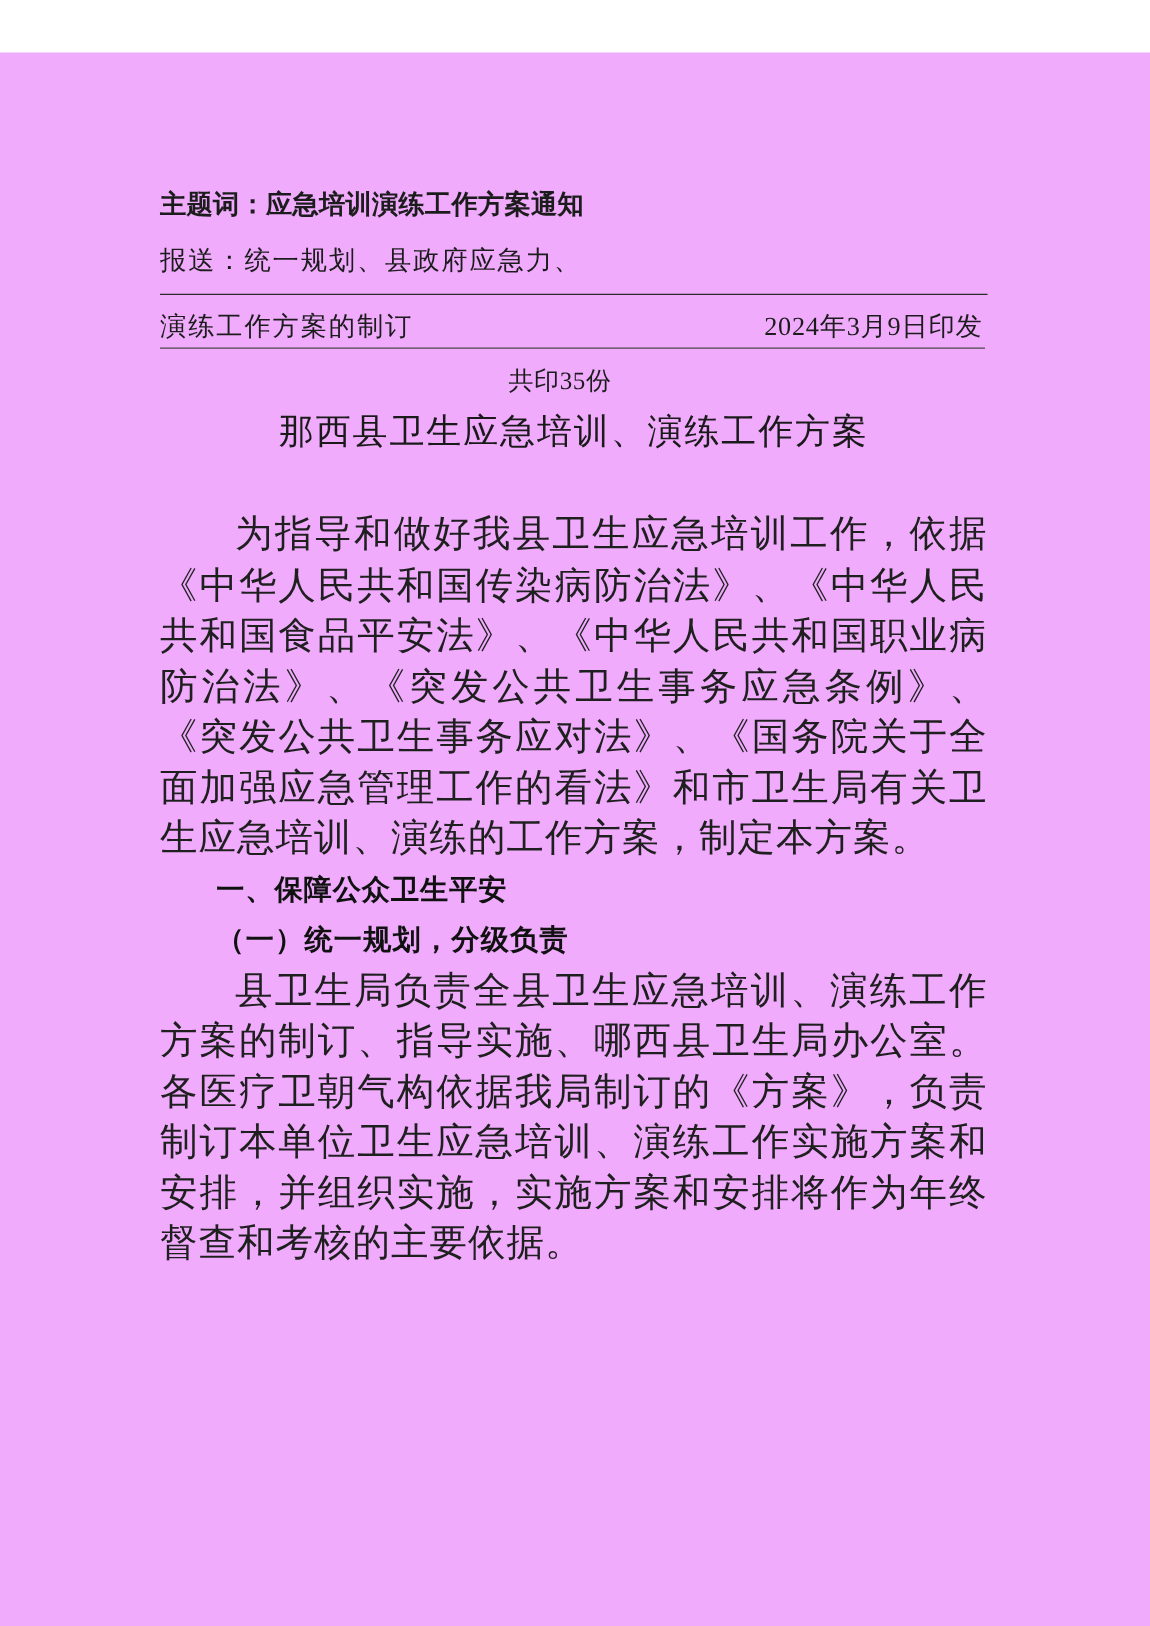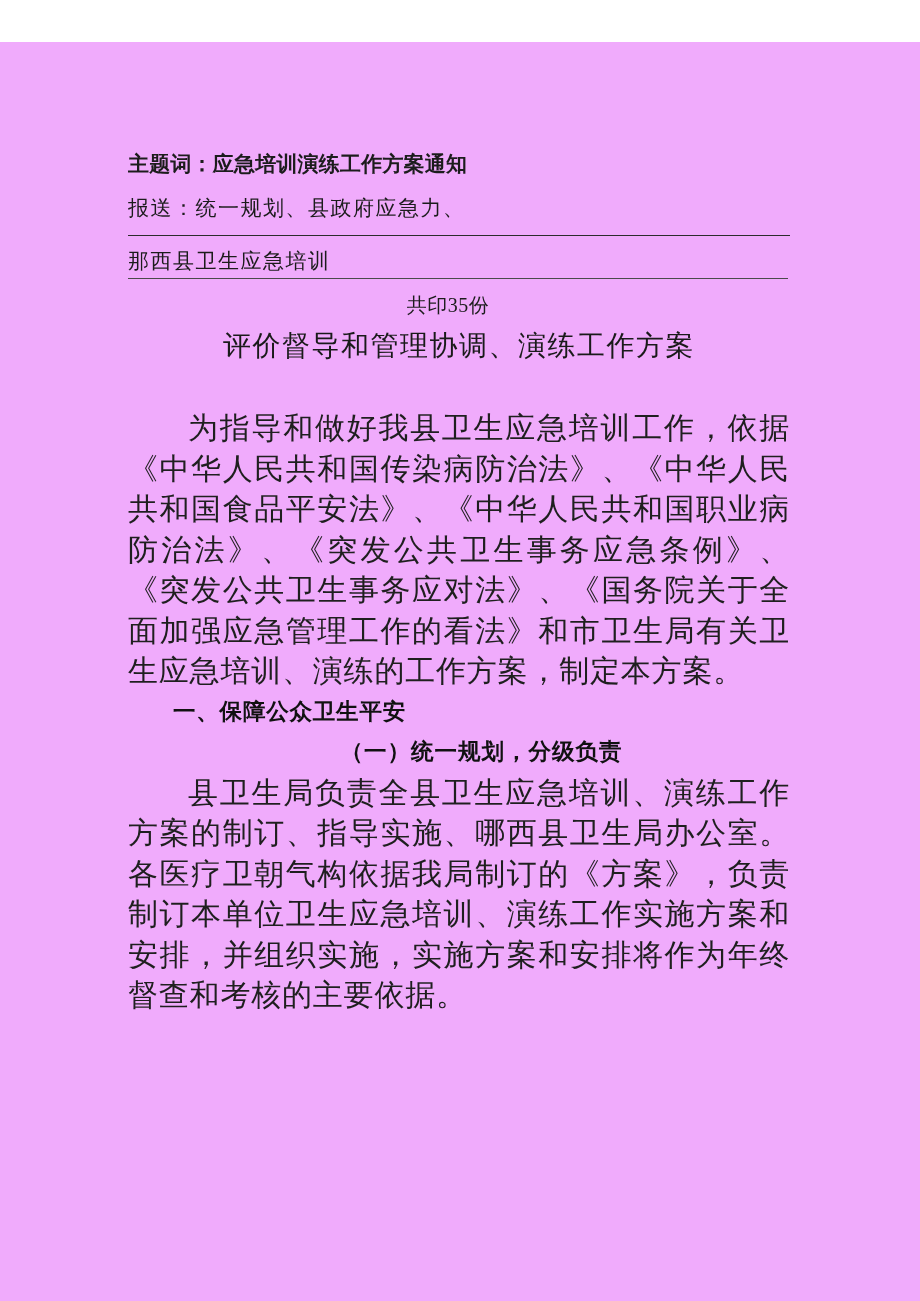--- a/index.html
+++ b/index.html
@@ -162,44 +162,44 @@
     margin: 0;
     color: #111;
   }
   .head-2 {
     font-size: 22.5px;
     line-height: 40.5px;
     letter-spacing: 1px;
     text-indent: 2em;
     margin: 0;
     color: #111;
-    text-align: center;
   }
 </style>
 </head>
 <body>
 
 <div class="page">
   <div class="content">
 
     <div class="hdr-keywords hei">主题词：应急培训演练工作方案通知</div>
 
     <div class="hdr-dispatch fangsong">报送：统一规划、县政府应急力、</div>
 
     <div class="rule-top"></div>
 
     <div class="hdr-issue">
-      <span class="office fangsong">那西县卫生应急培训</span>
+      <span class="office fangsong">演练工作方案的制订</span>
+      <span class="issued fangsong">2024年3月9日印发</span>
     </div>
 
     <div class="rule-bottom"></div>
 
     <div class="hdr-copies fangsong">共印35份</div>
 
-    <div class="doc-title">评价督导和管理协调、演练工作方案</div>
+    <div class="doc-title">那西县卫生应急培训、演练工作方案</div>
 
     <div class="body-flow" id="body-flow">
         <p class="para fangsong">为指导和做好我县卫生应急培训工作，依据《中华人民共和国传染病防治法》、《中华人民共和国食品平安法》、《中华人民共和国职业病防治法》、《突发公共卫生事务应急条例》、《突发公共卫生事务应对法》、《国务院关于全面加强应急管理工作的看法》和市卫生局有关卫生应急培训、演练的工作方案，制定本方案。</p>
         <p class="head-1 hei">一、保障公众卫生平安</p>
         <p class="head-2 kai-bold">（一）统一规划，分级负责</p>
         <p class="para fangsong">县卫生局负责全县卫生应急培训、演练工作方案的制订、指导实施、哪西县卫生局办公室。各医疗卫朝气构依据我局制订的《方案》，负责制订本单位卫生应急培训、演练工作实施方案和安排，并组织实施，实施方案和安排将作为年终督查和考核的主要依据。</p>
       </div>
 
   </div>
 </div>

